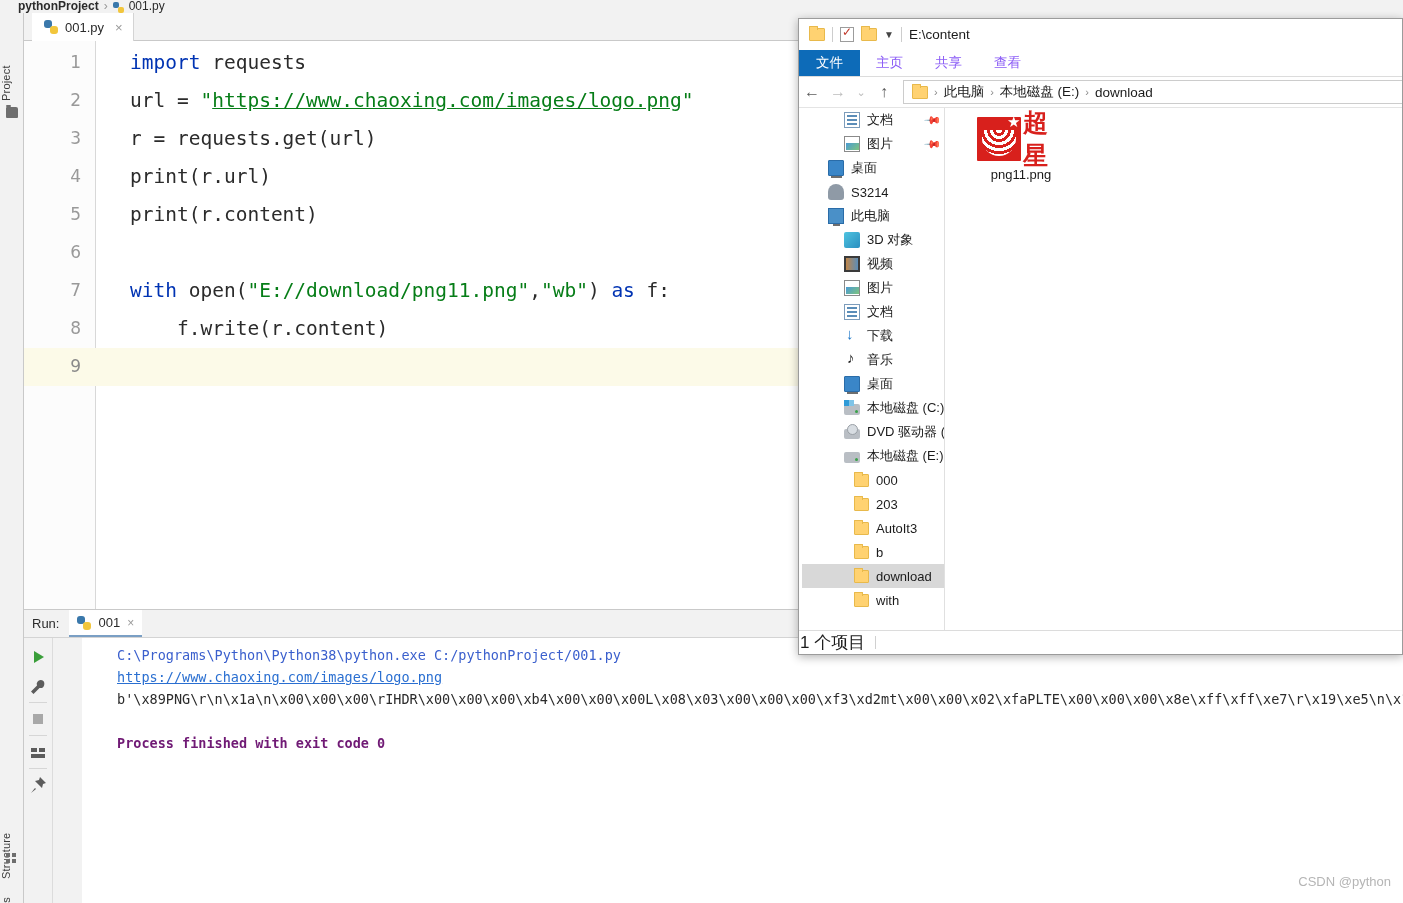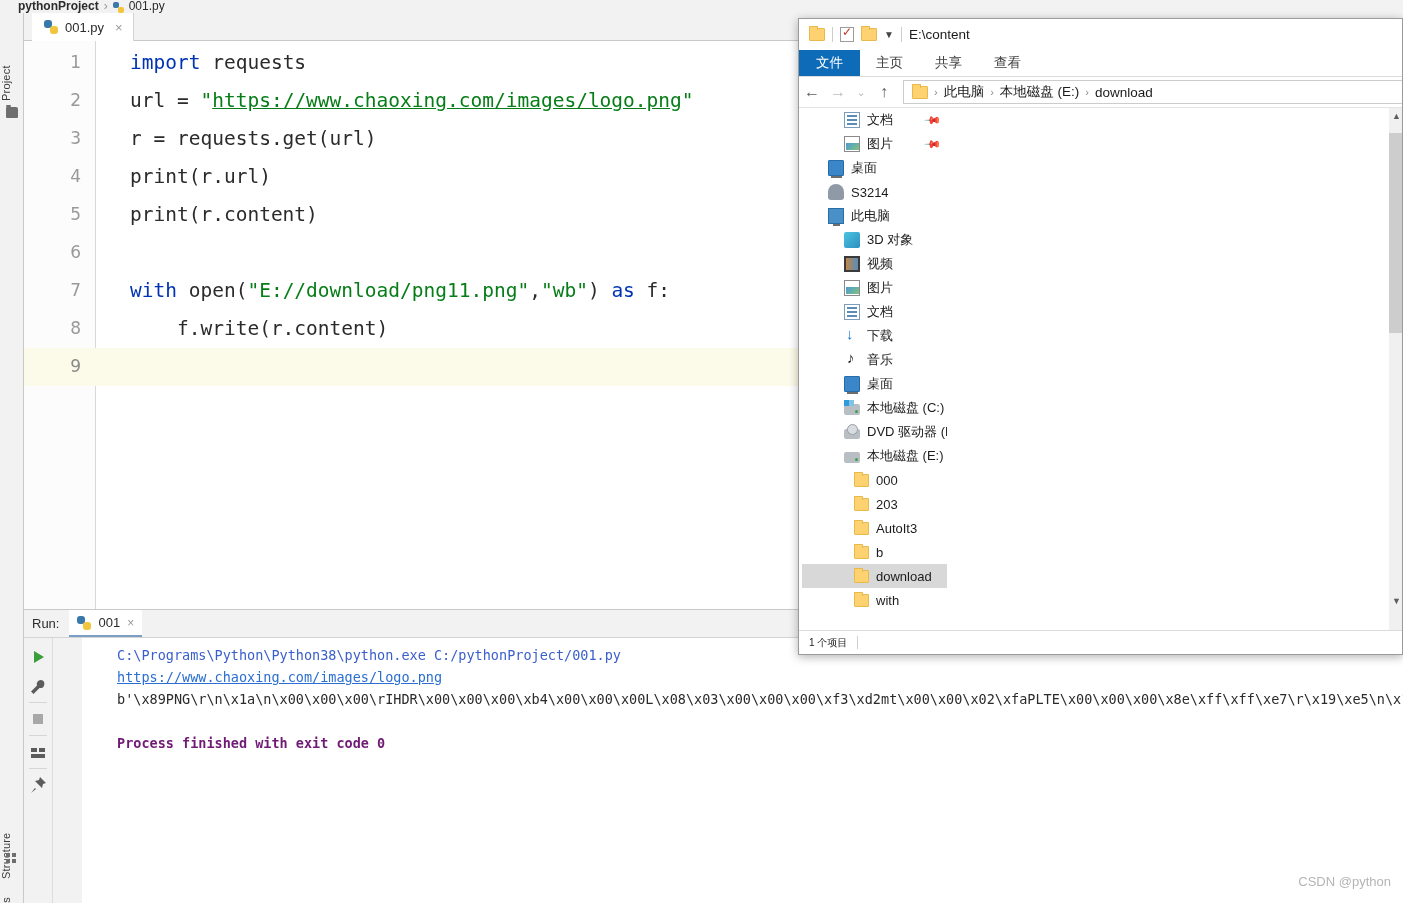--- a/index.html
+++ b/index.html
@@ -166,21 +166,21 @@
   .exp-ribbon {
     position:absolute; left:0; top:31px; width:605px; height:27px;
     background:#ffffff; display:flex; align-items:stretch;
     font-size:13.5px; border-bottom:1px solid #dcdcdc;
   }
   .ribbon-file {
     background:#0d6bb8; color:#fff; padding:0 17px;
     display:flex; align-items:center;
   }
   .ribbon-item {
-    padding:0 16px; display:flex; align-items:center; color:#404040;
+    padding:0 16px; display:flex; align-items:center; color:#8b5cf6;
   }
 
   .exp-addr {
     position:absolute; left:0; top:58px; width:605px; height:31px;
     background:#ffffff; display:flex; align-items:center; gap:0;
     font-size:13.5px; color:#1b1b1b; border-bottom:1px solid #e4e4e4;
   }
   .nav-btn { width:26px; text-align:center; font-size:16px; color:#5c5c5c; }
   .nav-btn.dim { color:#bdbdbd; }
   .nav-btn.small { width:20px; font-size:11px; }
@@ -280,22 +280,22 @@
     flex:1; display:flex; align-items:center; justify-content:center;
     color:#d8201c; font-size:25px; font-weight:bold;
     font-family:"DejaVu Sans", sans-serif; letter-spacing:1px;
     margin-left:2px;
   }
   .file-name { font-size:13px; color:#1b1b1b; }
 
   .exp-status {
     position:absolute; left:0; bottom:0; width:605px; height:24px;
     background:#ffffff; border-top:1px solid #dcdcdc;
-    display:flex; align-items:center; padding-left:10px;
-    font-size:10px; color:#1b1b1b; gap:10px;
+    display:flex; align-items:center; padding-left:1px;
+    font-size:17px; color:#1b1b1b; gap:10px;
   }
   .exp-status .sep { width:1px; height:13px; background:#d0d0d0; }
 
   
   .watermark {
     position:absolute; right:12px; bottom:14px;
     font-size:13px; color:#b5b5b5;
   }
 </style>
 </head>
@@ -557,20 +557,33 @@
           </div>
         </div>
 
       <div class="tree-scroll">
         <div class="track-bg"></div>
         <div class="arrow">▲</div>
         <div class="thumb"></div>
         <div class="arrow bot">▼</div>
       </div>
 
+      <div class="exp-content" id="exp-content">
+          <div class="file-item">
+            <div class="file-thumb">
+              <div class="cx-logo">
+                <div class="cx-sq">
+                  <span class="cx-star"></span>
+                </div>
+                <div class="cx-txt">超星</div>
+              </div>
+            </div>
+            <div class="file-name">png11.png</div>
+          </div>
+        </div>
     </div>
 
     <div class="exp-status">
       <span>1 个项目</span>
       <span class="sep"></span>
     </div>
   </div>
 
   <div class="watermark">CSDN @python</div>
 </div>

